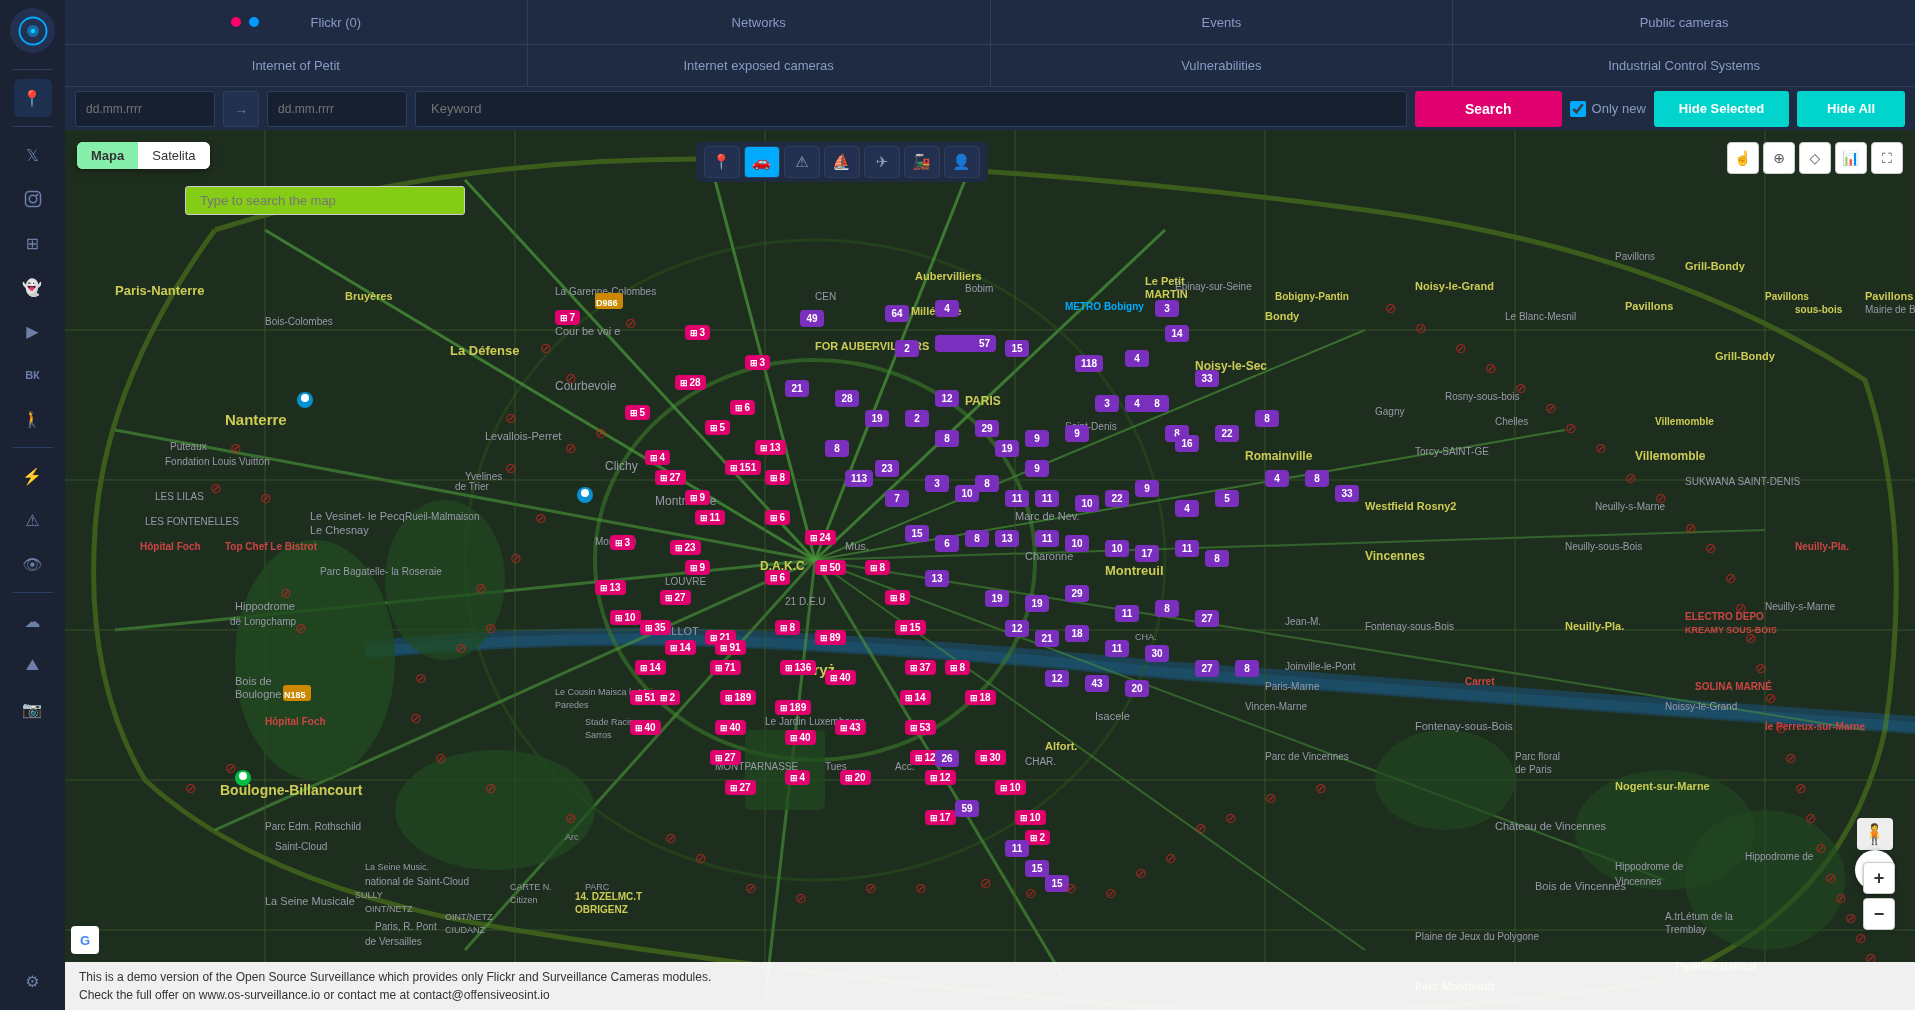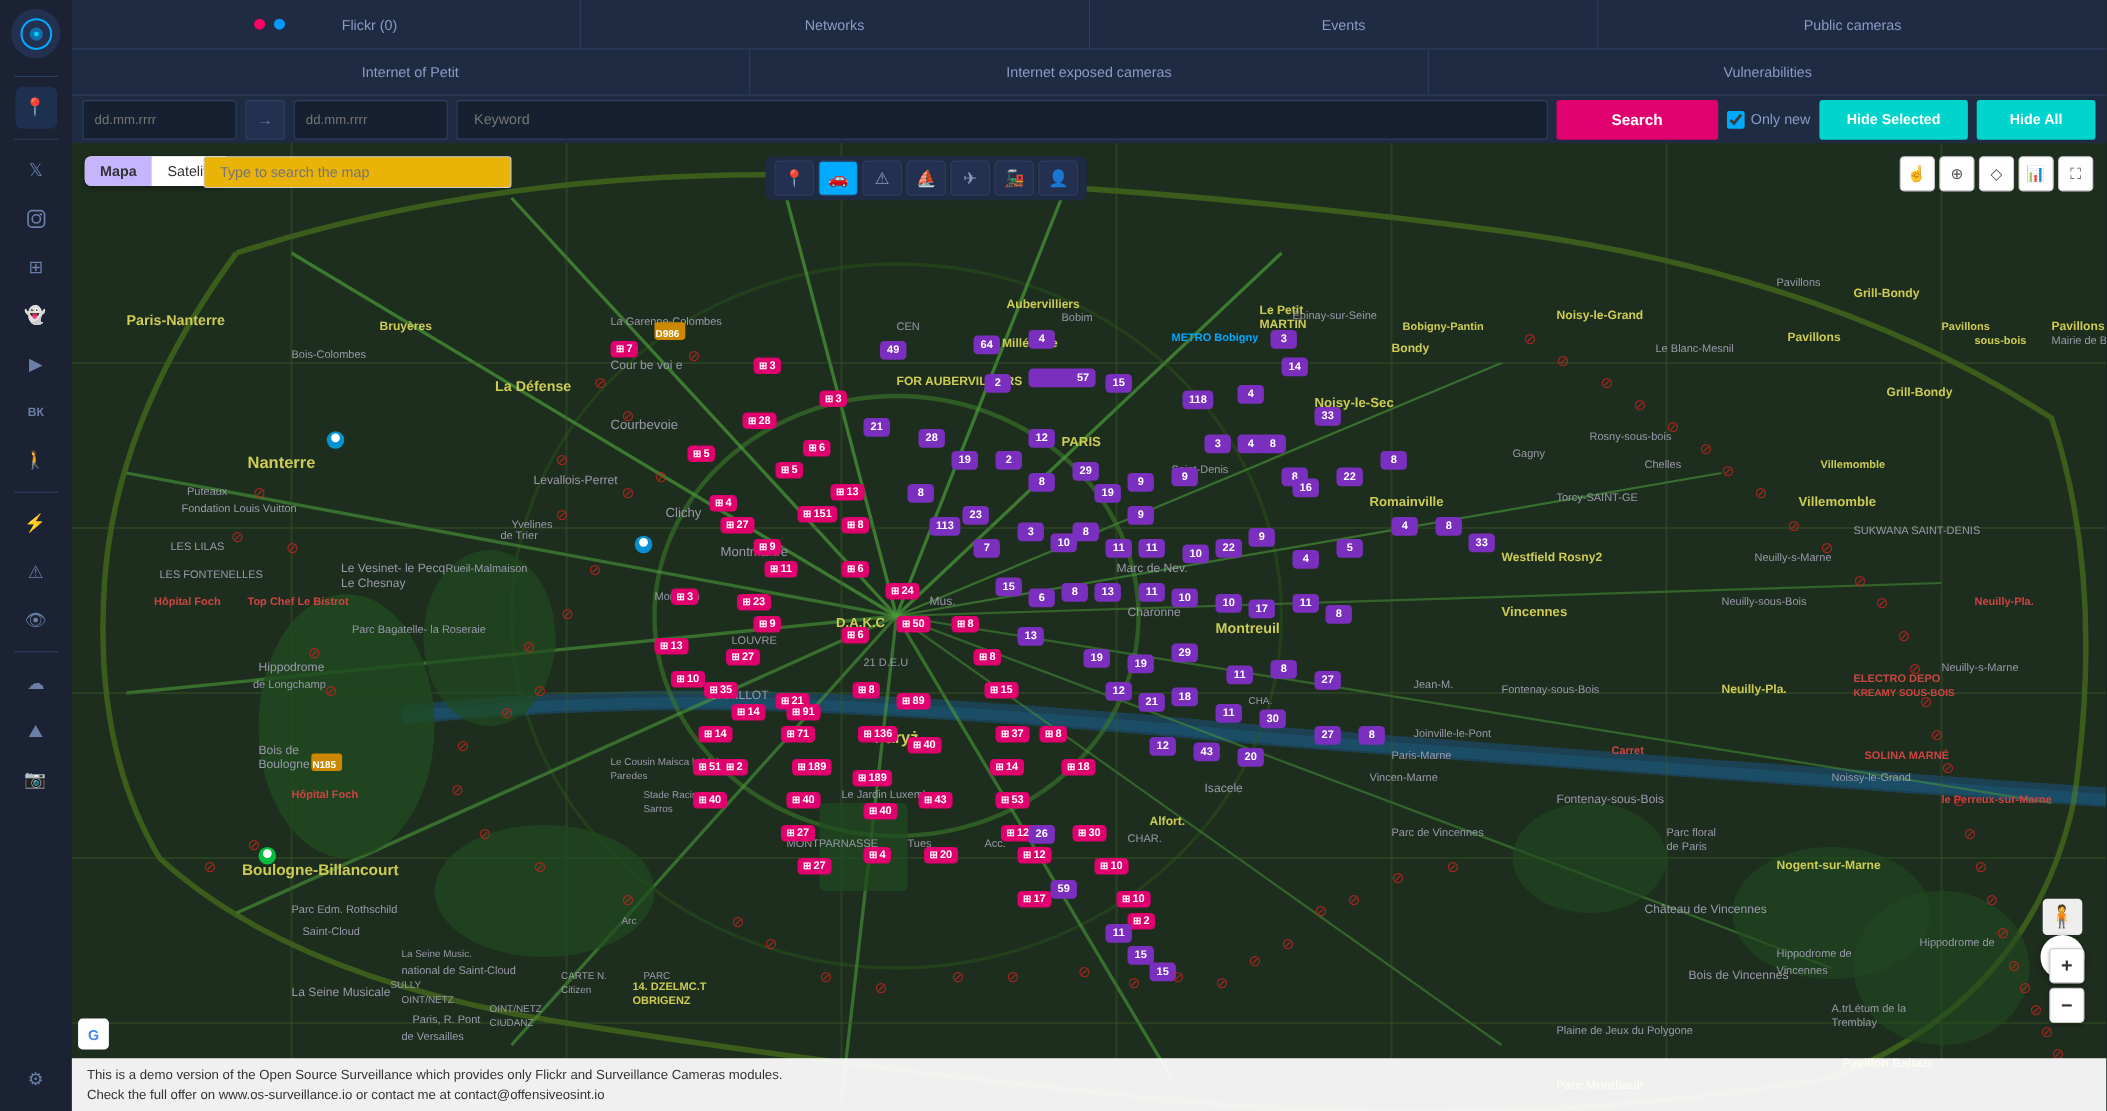--- a/index.html
+++ b/index.html
@@ -208,31 +208,32 @@
     }
     .map-type-btn {
       padding: 6px 14px;
       font-size: 13px;
       cursor: pointer;
       background: #fff;
       color: #333;
       border: none;
     }
     .map-type-btn.active {
-      background: #c4b5fd;
+      background: #86efac;
       font-weight: bold;
     }
     .map-search-input {
       width: 280px;
       padding: 6px 14px;
       font-size: 13px;
       border: 1px solid #ccc;
       border-radius: 3px;
-      background: #eab308;
+      background: #84cc16;
       color: #555;
+      margin-top: 44px;
     }
 
     
     .map-toolbar {
       position: absolute;
       top: 12px;
       left: 50%;
       transform: translateX(-50%);
       display: flex;
       gap: 4px;
@@ -460,20 +461,23 @@
 
   <div class="topbar-row2">
     <div class="nav-cell">
       <span>Internet of Petit</span>
     </div>
     <div class="nav-cell">
       <span>Internet exposed cameras</span>
     </div>
     <div class="nav-cell">
       <span>Vulnerabilities</span>
+    </div>
+    <div class="nav-cell">
+      <span>Industrial Control Systems</span>
     </div>
   </div>
 
   <div class="topbar-row3">
     <input class="date-input" type="text" placeholder="dd.mm.rrrr" style="">
     <div class="arrow-btn">→</div>
     <input class="date-input" type="text" placeholder="dd.mm.rrrr" style="">
     <input class="keyword-input" type="text" placeholder="Keyword" style="">
     <button class="search-btn">Search</button>
     <div class="only-new-wrap">

